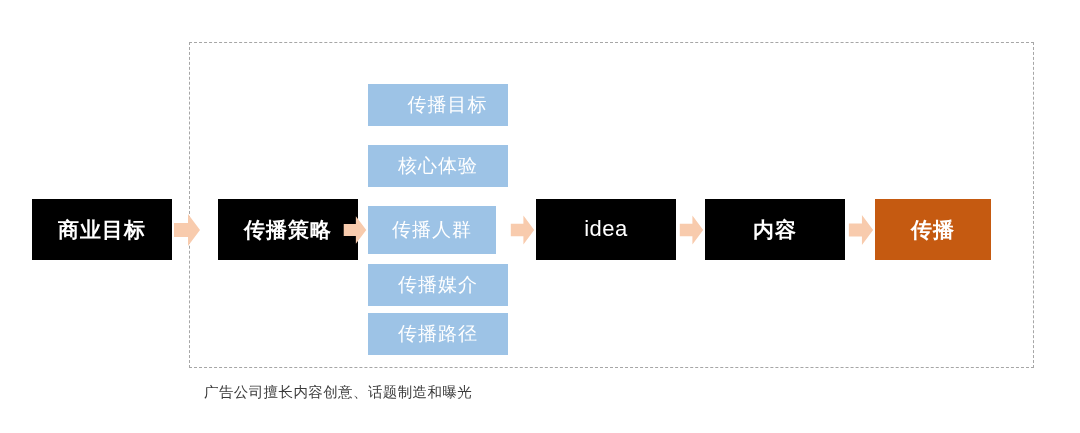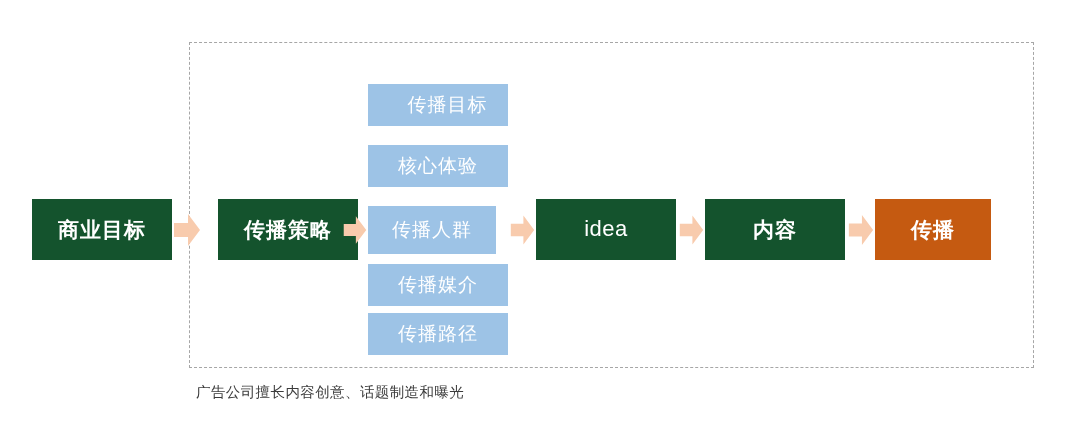--- a/index.html
+++ b/index.html
@@ -32,21 +32,21 @@
     box-sizing: border-box;
     display: flex;
     align-items: center;
     justify-content: center;
     color: #ffffff;
     text-align: center;
     letter-spacing: 1px;
     line-height: 1.1;
   }
   .box-primary {
-    background: #14532d;
+    background: #000000;
     font-size: 21px;
     font-weight: 700;
   }
   .box-accent {
     background: #C55A11;
     font-size: 21px;
     font-weight: 700;
   }
   .box-sub {
     background: #9DC3E6;
@@ -63,20 +63,21 @@
     position: absolute;
     display: block;
   }
 
   .caption {
     position: absolute;
     font-size: 14.5px;
     color: #3b3b3b;
     letter-spacing: 0.4px;
     white-space: nowrap;
+    margin-left: 8px;
   }
 </style>
 </head>
 <body>
 
 <div id="canvas">
 
   <div class="dashed-region" style="left:189px; top:42px; width:845px; height:326px;"></div>
 
   <div class="box box-sub" style="left:368px; top:84px; width:140px; height:42px;padding-left:19px;">

